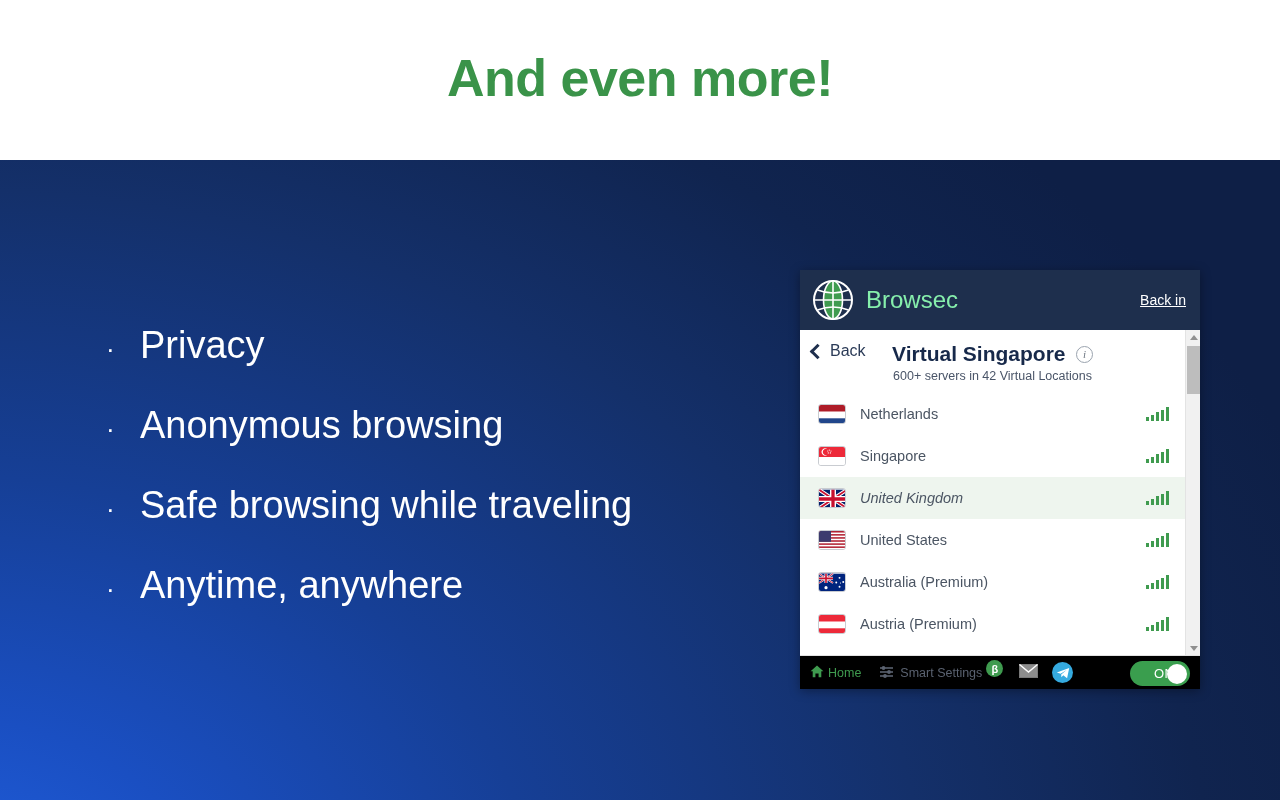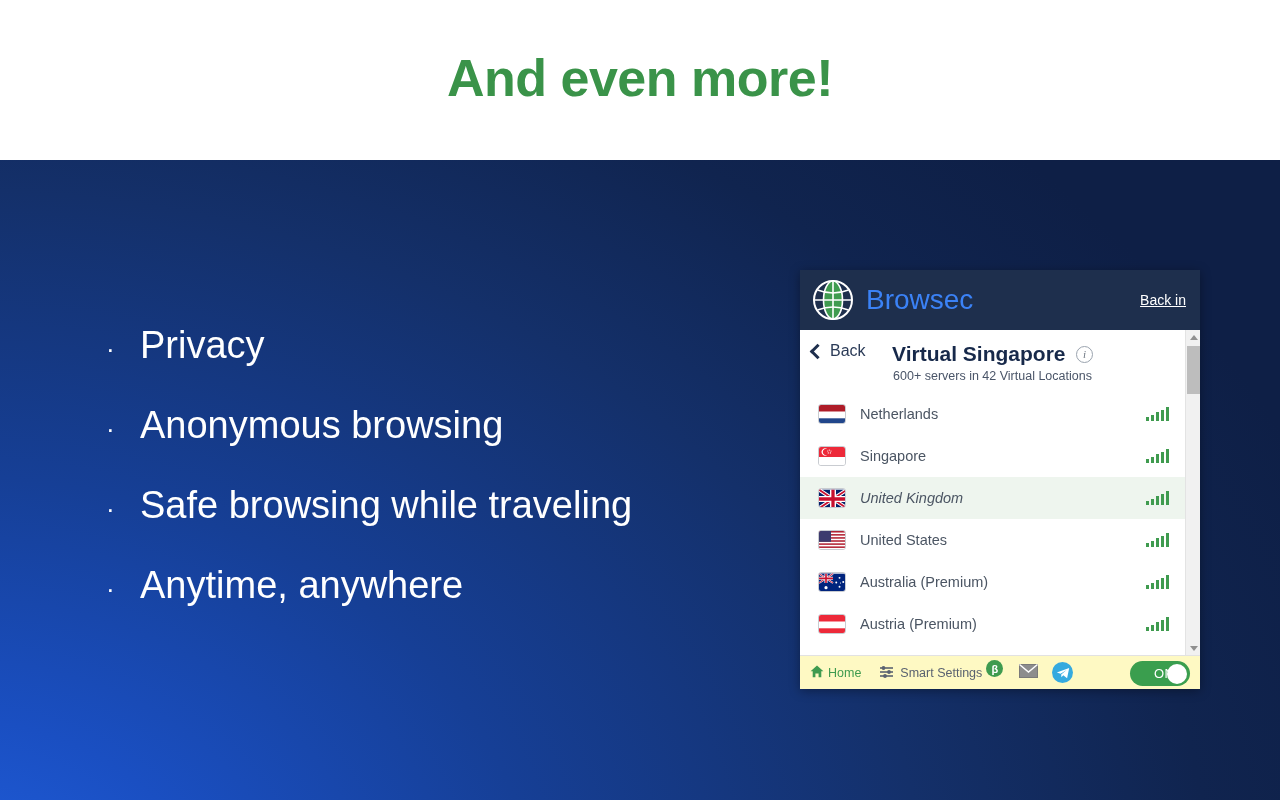--- a/index.html
+++ b/index.html
@@ -56,21 +56,21 @@
     box-shadow: 0 2px 10px rgba(0,0,0,0.35);
     overflow: hidden;
   }
   .popup-header {
     height: 60px; background: #1e2f4d;
     display: flex; align-items: center;
     padding: 0 12px 0 10px;
   }
   .logo-globe { width: 46px; height: 46px; flex: 0 0 46px; }
   .brand-name {
-    color: #3b82f6; font-size: 28px; margin-left: 10px; font-weight: 400;
+    color: #86efac; font-size: 24px; margin-left: 10px; font-weight: 400;
     flex: 1 1 auto;
   }
   .sign-in {
     color: #ffffff; font-size: 14px;
     text-decoration: underline; cursor: pointer;
     margin-right: 2px;
   }
 
   
   .locations-panel {
@@ -159,21 +159,21 @@
   .sb-arrow.up span { border-bottom: 5px solid #909090; }
   .sb-arrow.down span { border-top: 5px solid #909090; }
   .sb-thumb {
     position: absolute; left: 1px; top: 16px;
     width: 13px; height: 48px; background: #bdbdbd;
     cursor: pointer;
   }
 
   
   .popup-footer {
-    height: 34px; background: #fef9c3;
+    height: 34px; background: #000000;
     border-top: 1px solid #e2e2e2;
     display: flex; align-items: center;
     padding: 0 8px 0 10px; gap: 0;
     position: relative;
   }
   .foot-item {
     display: flex; align-items: center; gap: 4px; cursor: pointer;
   }
   .foot-home { color: #3f9b4f; font-size: 12.5px; }
   .foot-smart { color: #5a6270; font-size: 12.5px; margin-left: 18px; }

